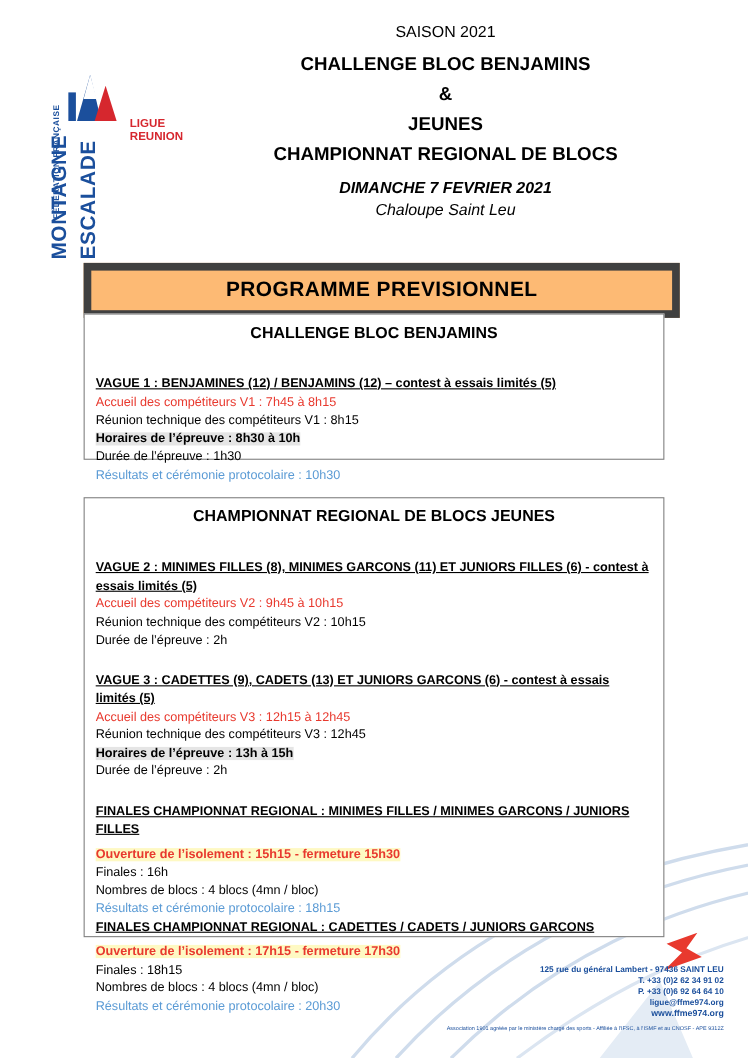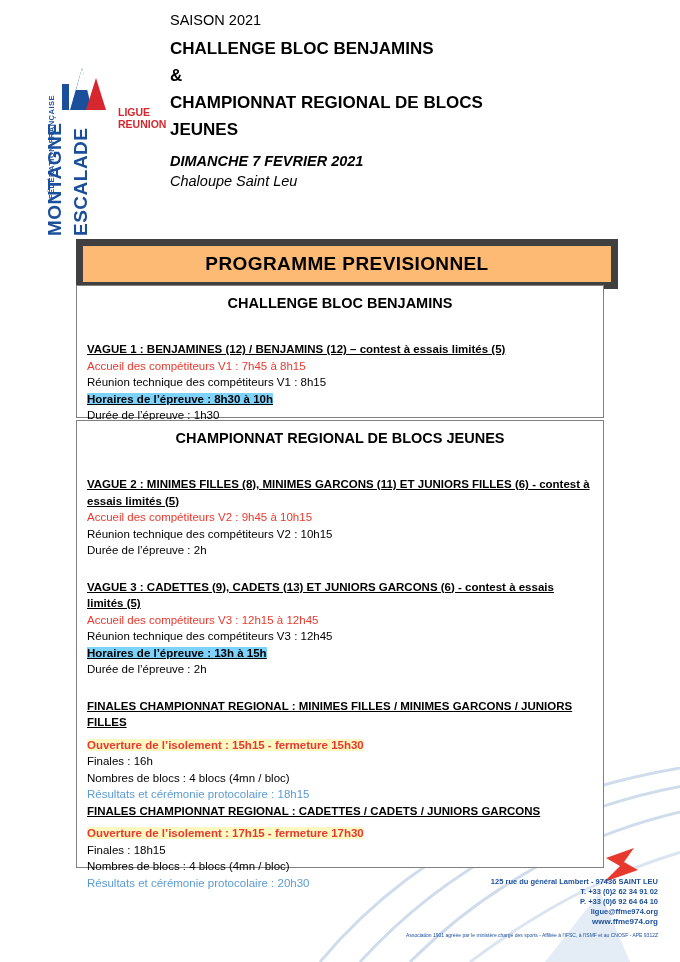--- a/index.html
+++ b/index.html
@@ -78,23 +78,23 @@
   .logo-mark {
     position: absolute;
     left: 12px;
     top: 42px;
     width: 46px;
     height: 54px;
   }
   .title-block {
     position: absolute;
     left: 170px;
-    top: 12px;
+    top: 22px;
     width: 470px;
-    text-align: left;
+    text-align: center;
   }
   .t-saison {
     font-size: 14.5px;
     margin-bottom: 7px;
   }
   .t-main {
     font-size: 17px;
     font-weight: bold;
     line-height: 27px;
   }
@@ -138,41 +138,40 @@
   .box-title {
     text-align: center;
     font-size: 14.5px;
     font-weight: bold;
     padding: 9px 0 6px 0;
   }
   .box-body {
     padding: 4px 10px 10px 10px;
   }
   .box1 { top: 285px; height: 133px; }
-  .box2 { top: 420px; height: 448px; }
+  .box2 { top: 452px; height: 400px; }
 
   .line {
     font-size: 11.5px;
     line-height: 16.5px;
     white-space: normal;
   }
   .vague {
     font-weight: bold;
     text-decoration: underline;
     font-size: 11.5px;
     line-height: 16.5px;
     margin-top: 20px;
   }
   .red { color: #e8392e; }
   .blue { color: #5b9bd5; }
   .hl {
-    background: #7dd3fc;
+    background: #e5e5e5;
     font-weight: bold;
     display: inline;
-    text-decoration: underline;
   }
   .hl-red {
     background: #fef9c3;
     color: #e8392e;
     font-weight: bold;
     display: inline;
   }
   .spacer { height: 6px; }
   
   .footer {
@@ -218,22 +217,22 @@
       <div class="logo-ligue">
         <div>LIGUE</div>
         <div>REUNION</div>
       </div>
     </div>
 
     <div class="title-block">
       <div class="t-saison">SAISON 2021</div>
       <div class="t-main">CHALLENGE BLOC BENJAMINS</div>
       <div class="t-main">&amp;</div>
+      <div class="t-main">JEUNES</div>
       <div class="t-main">CHAMPIONNAT REGIONAL DE BLOCS</div>
-      <div class="t-main">JEUNES</div>
       <div class="t-date">DIMANCHE 7 FEVRIER 2021</div>
       <div class="t-place">Chaloupe Saint Leu</div>
     </div>
   </div>
 
   <div class="banner">PROGRAMME PREVISIONNEL</div>
 
   <div class="box box1">
     <div class="box-title">CHALLENGE BLOC BENJAMINS</div>
     <div class="box-body">

